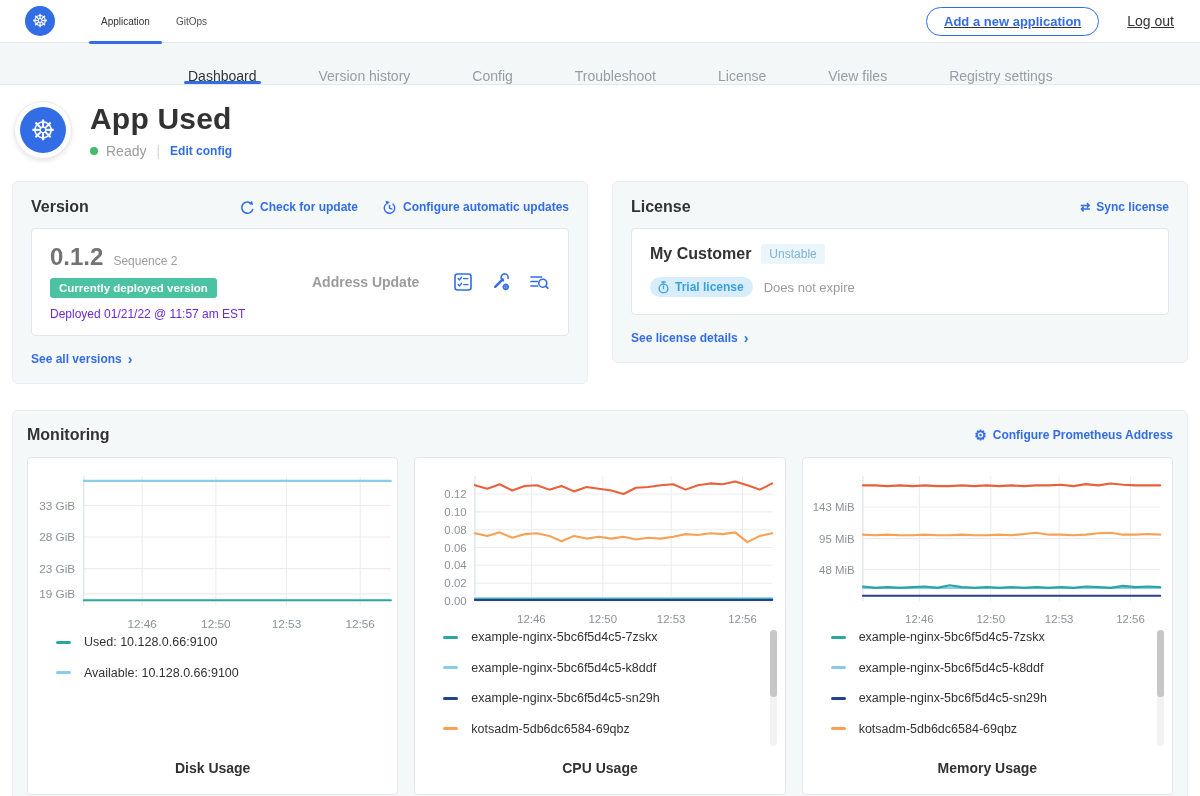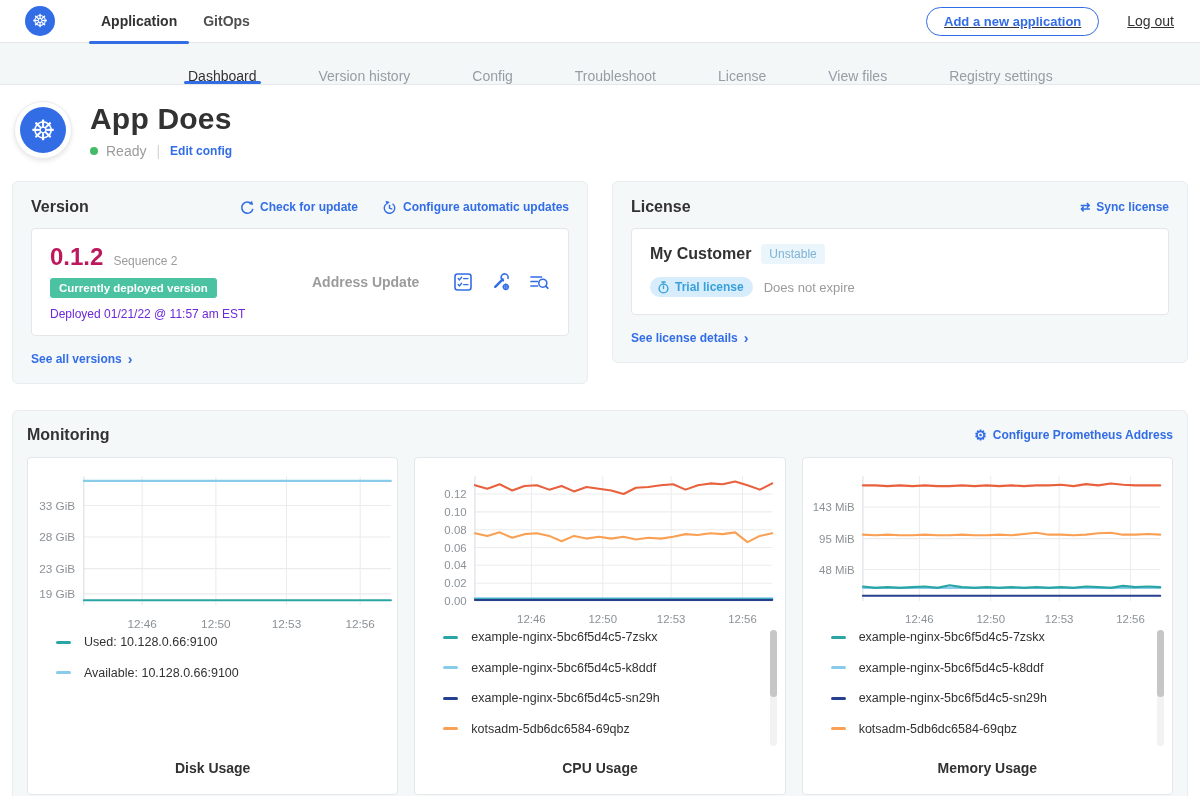--- a/index.html
+++ b/index.html
@@ -3,21 +3,21 @@
 <meta charset="utf-8">
 <style>
   * { box-sizing: border-box; margin: 0; padding: 0; }
   body { font-family: "Liberation Sans", sans-serif; background: #fff; color: #323232; }
   .page { width: 1200px; height: 796px; position: relative; overflow: hidden; background: #fff; }
 
   
   .topbar { height: 43px; display: flex; align-items: center; padding: 0 26px 0 25px; border-bottom: 1px solid #e8e8e8; background: #fff; }
   .k8s-logo-sm { width: 30px; height: 30px; border-radius: 50%; background: #326de6; color: #fff; display: flex; align-items: center; justify-content: center; font-size: 18px; flex: none; }
   .top-tabs { display: flex; margin-left: 34px; height: 43px; gap: 2px; }
-  .top-tab { padding: 0 12px; font-size: 14px; font-weight: bold; color: #4f4f4f; display: flex; align-items: center; position: relative; cursor: pointer; }
+  .top-tab { padding: 0 12px; font-size: 10px; font-weight: normal; color: #4f4f4f; display: flex; align-items: center; position: relative; cursor: pointer; }
   .top-tab.active { color: #323232; }
   .top-tab.active::after { content: ""; position: absolute; left: 0; right: 0; bottom: -1px; height: 3px; background: #326de6; border-radius: 2px; }
   .top-right { margin-left: auto; display: flex; align-items: center; gap: 28px; text-decoration: underline; }
   .add-app-btn { height: 29px; padding: 0 17px; border: 1px solid #326de6; border-radius: 15px; background: #fff; color: #326de6; font-weight: bold; font-size: 13px; cursor: pointer; font-family: inherit; }
   .logout { font-size: 14px; color: #323232; cursor: pointer; }
 
   
   .subnav { height: 42px; background: #f4f7f8; border-bottom: 1px solid #e4e8ea; display: flex; padding-left: 184px; gap: 54px; align-items: flex-end; }
   .subnav-tab { display: flex; align-items: center; font-size: 14px; color: #969da4; position: relative; padding: 0 4px; cursor: pointer; }
   .subnav-tab.active { color: #323232; }
@@ -42,21 +42,21 @@
   .panel-version { width: 576px; }
   .panel-license { flex: 1; }
   .panel-head { display: flex; align-items: center; }
   .panel-title { font-size: 16px; font-weight: bold; color: #323232; }
   .panel-head-links { margin-left: auto; display: flex; align-items: center; gap: 24px; }
   .inner-card { margin-top: 12px; background: #fff; border: 1px solid #e3e7ea; border-radius: 4px; }
 
   .version-inner { padding: 14px 18px 14px; display: flex; align-items: center; }
   .version-left { width: 232px; flex: none; }
   .version-row1 { display: flex; align-items: baseline; gap: 10px; }
-  .version-number { font-size: 24px; font-weight: bold; color: #be185d; }
+  .version-number { font-size: 24px; font-weight: bold; color: #737373; }
   .version-seq { font-size: 12px; color: #9b9b9b; }
   .deployed-badge { display: inline-block; margin-top: 7px; background: #4bc2a1; color: #fff; font-size: 11.5px; font-weight: bold; padding: 4px 9px; border-radius: 3px; }
   .deployed-at { margin-top: 9px; font-size: 12px; color: #6d28d9; }
   .upstream { flex: 1; padding-left: 30px; font-size: 14px; font-weight: bold; color: #9b9b9b; }
   .version-icons { display: flex; align-items: center; gap: 16px; }
   .see-link { margin-top: 13px; }
 
   .license-inner { padding: 15px 18px 17px; }
   .license-row1 { display: flex; align-items: center; gap: 10px; }
   .customer-name { font-size: 16px; font-weight: bold; color: #323232; }
@@ -128,21 +128,21 @@
       </div>
   </div>
 
   <div class="app-header">
     <div class="app-logo">
       <div class="app-logo-inner">
           <span>☸</span>
         </div>
     </div>
     <div class="app-title-block">
-      <div class="app-title">App Does</div>
+      <div class="app-title">App Used</div>
       <div class="app-status-row">
         <span class="status-dot"></span>
         <span class="status-text">Ready</span>
         <span class="status-sep">|</span>
         <span class="link">Edit config</span>
       </div>
     </div>
   </div>
 
   <div class="cards-row">

